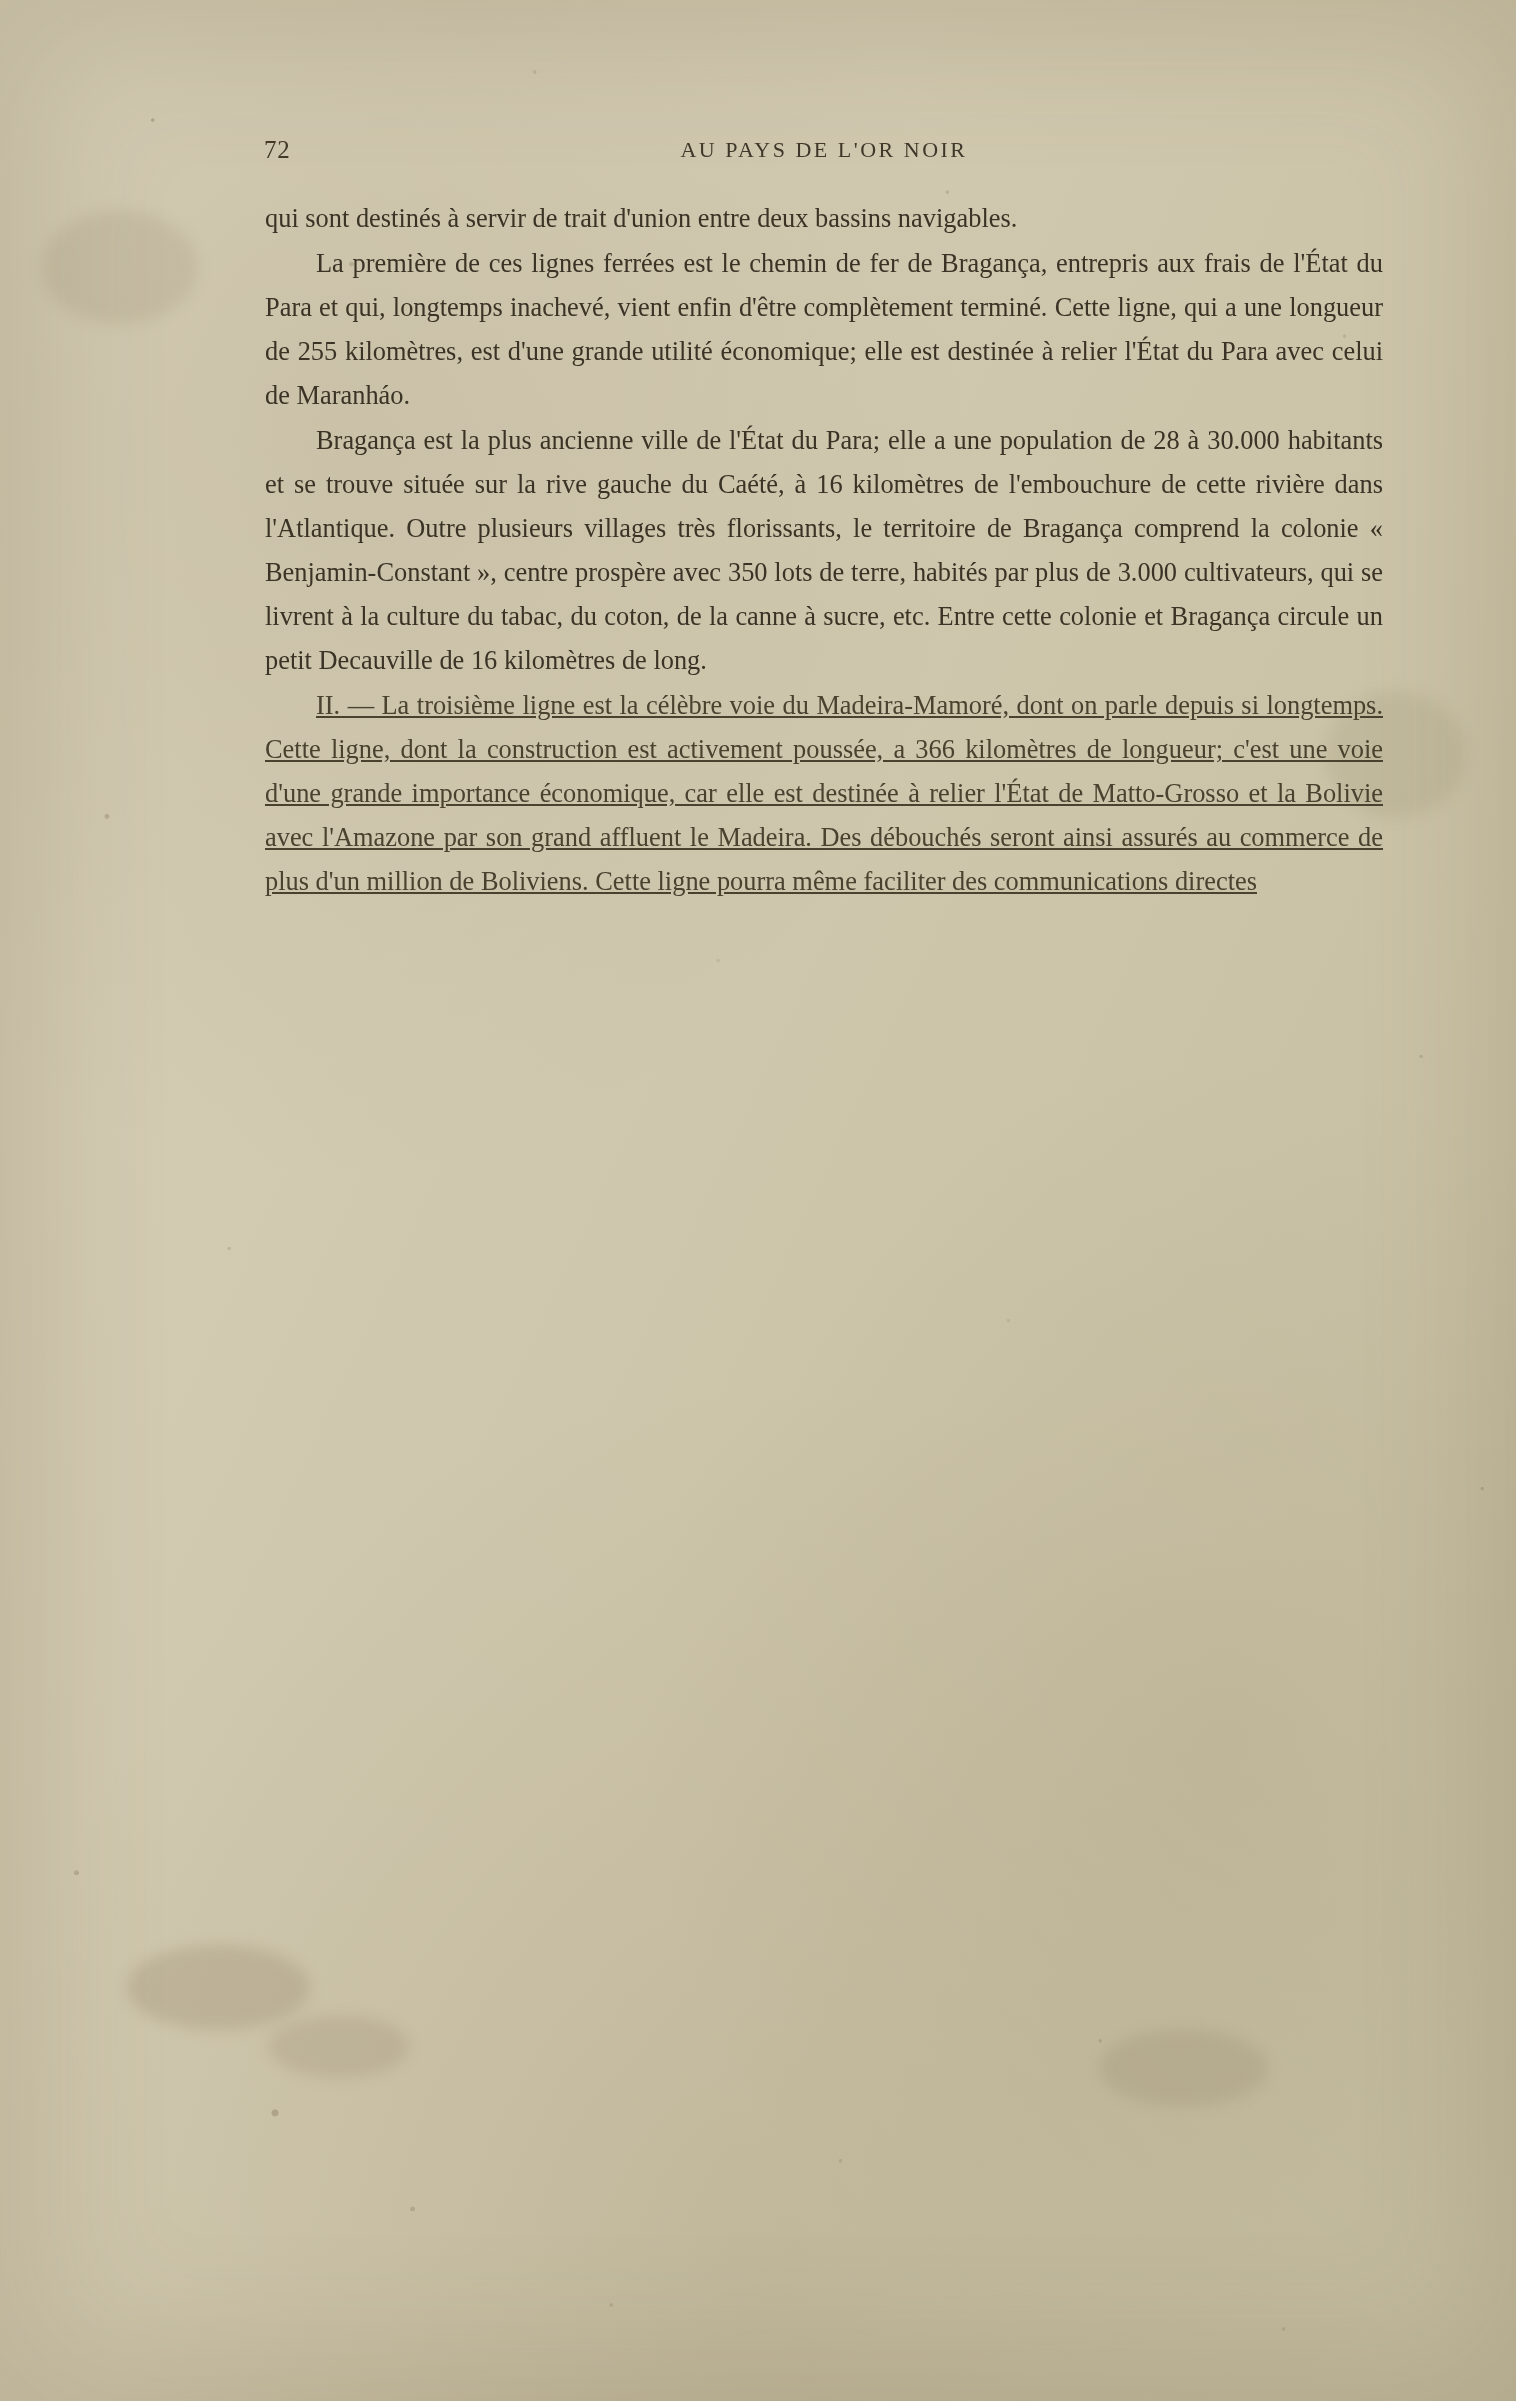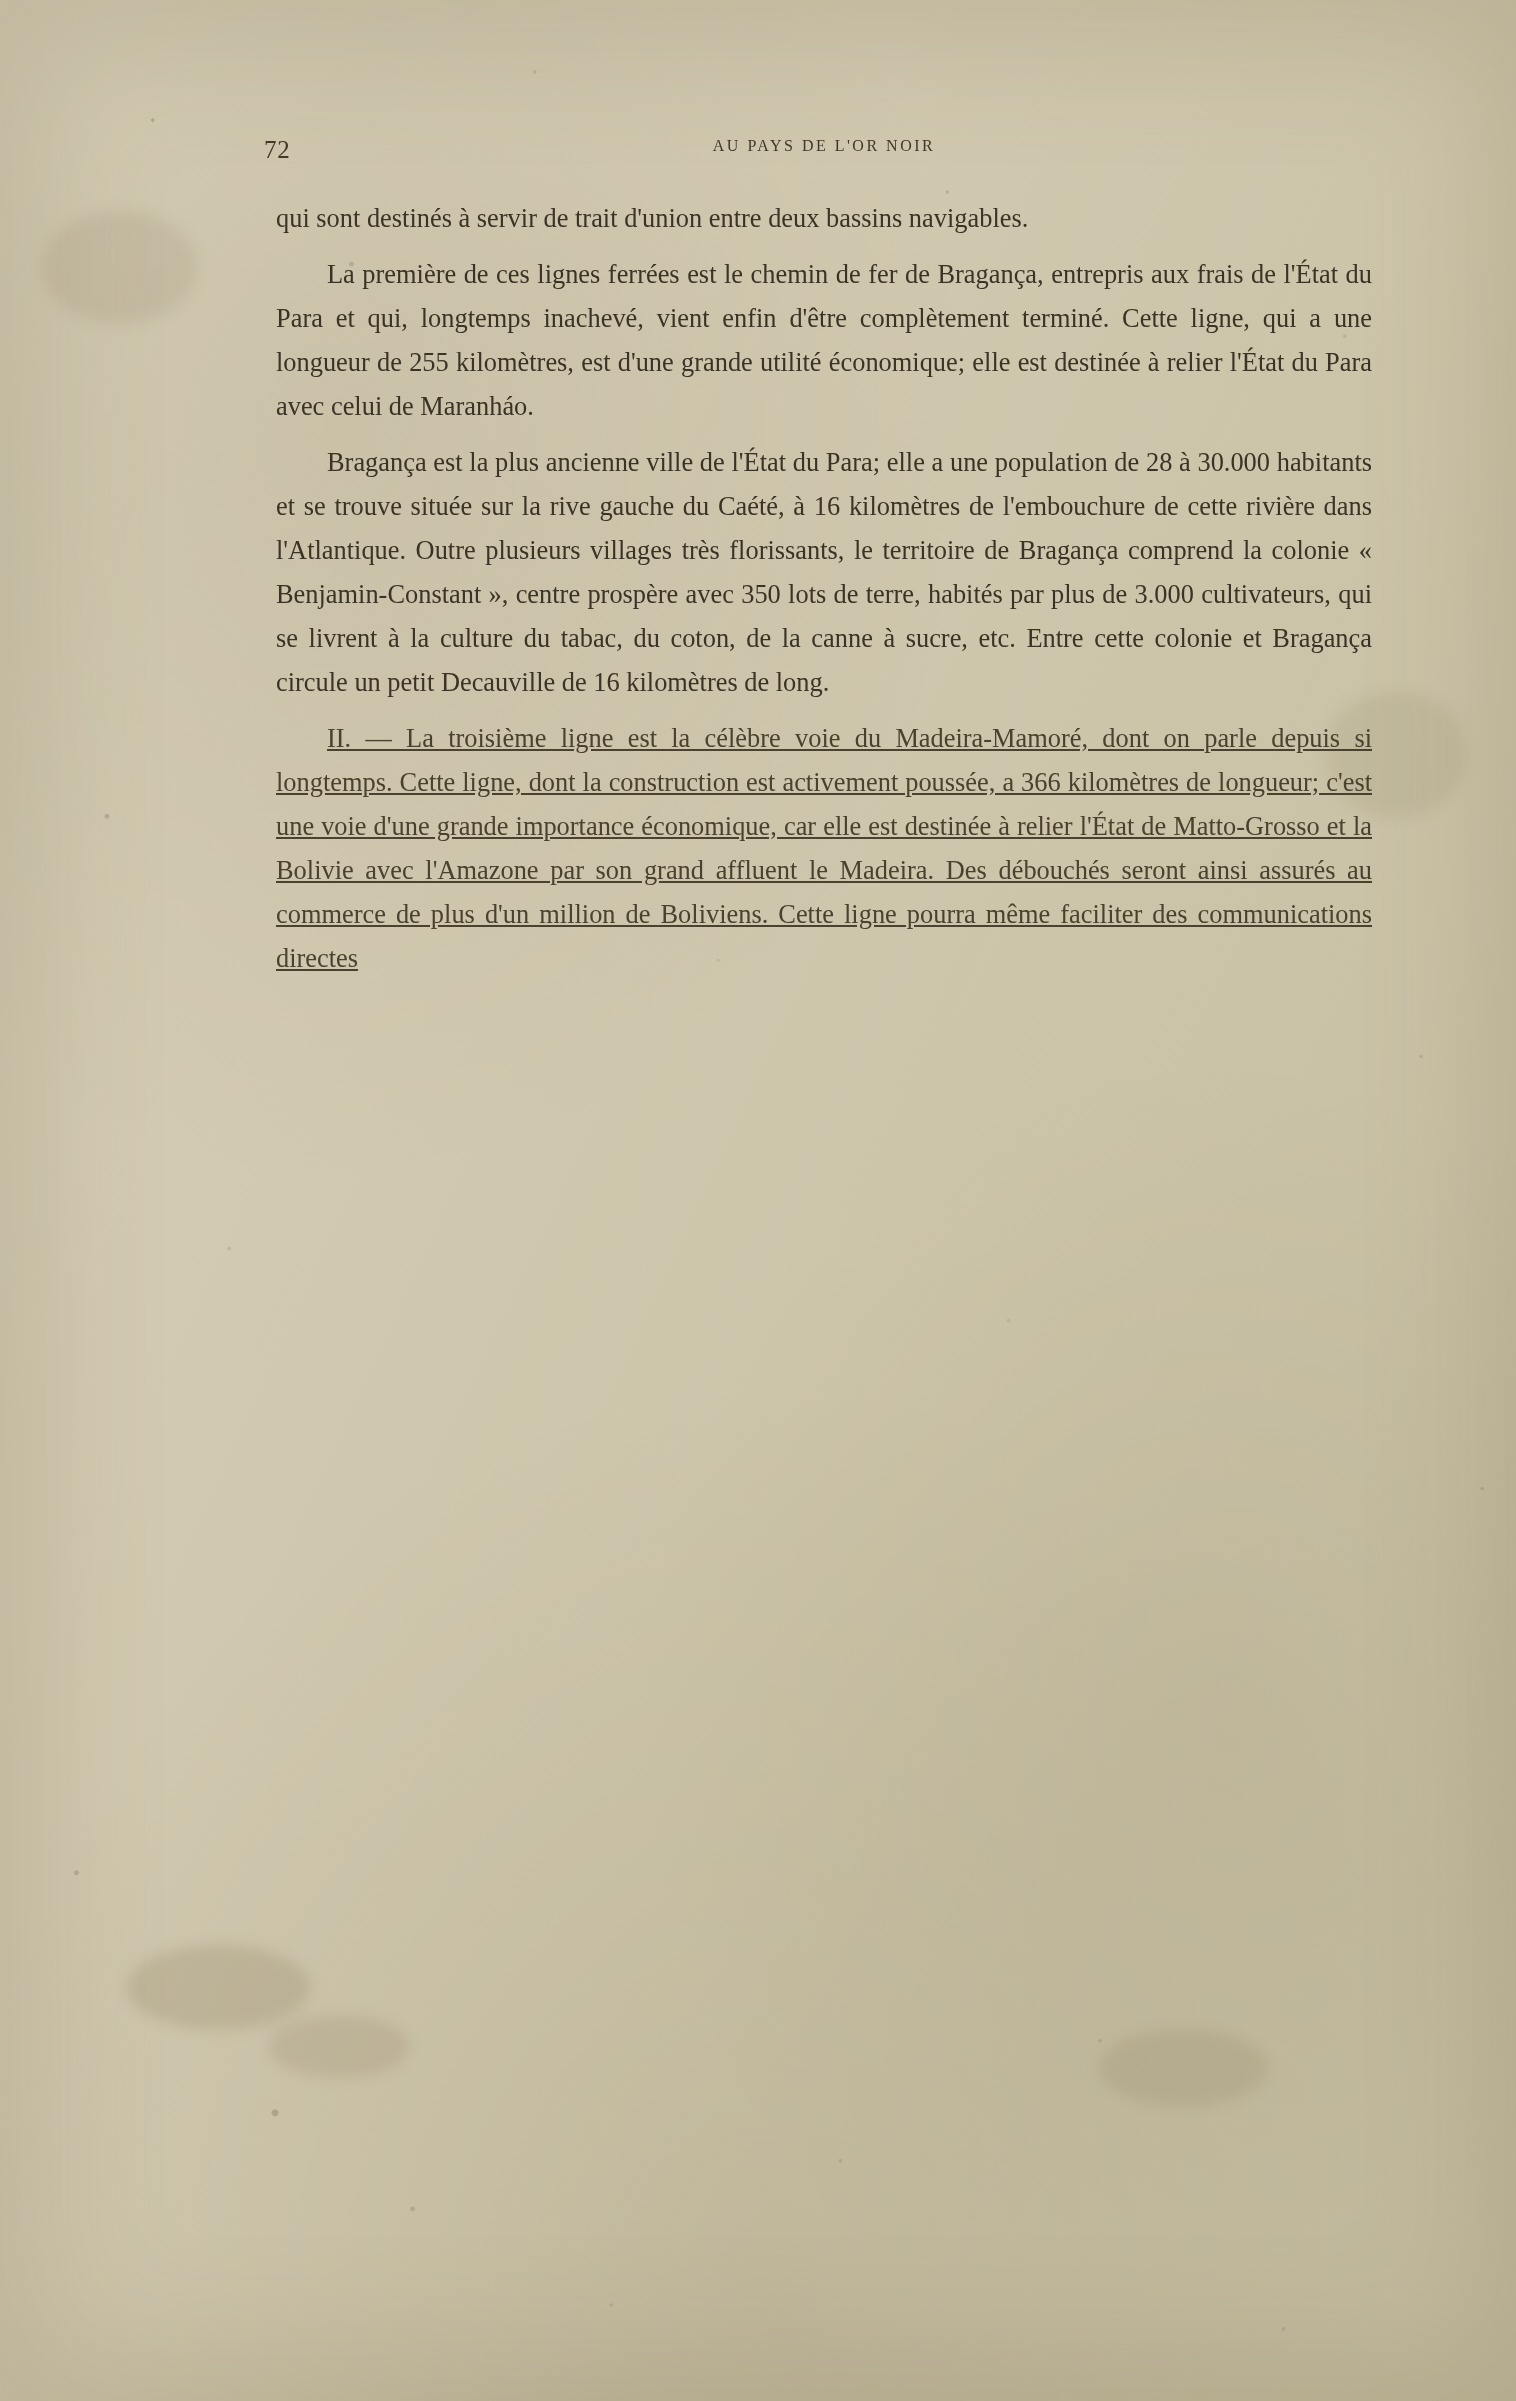--- a/index.html
+++ b/index.html
@@ -75,38 +75,38 @@
     font-size: 25px;
     letter-spacing: 0.7px;
     color: #433a29;
   }
   .running-head {
     position: absolute;
     left: 0;
     right: 0;
     top: 10px;
     text-align: center;
-    font-size: 16px;
+    font-size: 22px;
     letter-spacing: 2.5px;
     color: #40382a;
     font-variant: small-caps;
     text-transform: uppercase;
     font-family: Liberation Serif, serif;
   }
   .body-text {
     margin-top: 20px;
     font-size: 26.4px;
     line-height: 44px;
     color: #3b3325;
     text-align: justify;
     text-justify: inter-word;
     hyphens: manual;
   }
   .body-text p {
-    margin: 12px;
+    margin: 1px;
     text-indent: 51px;
   }
   .body-text p.noindent {
     text-indent: 0;
   }
   .ink-light {
     color: #4a412f;
     text-decoration: underline;
   }
   .vignette {

